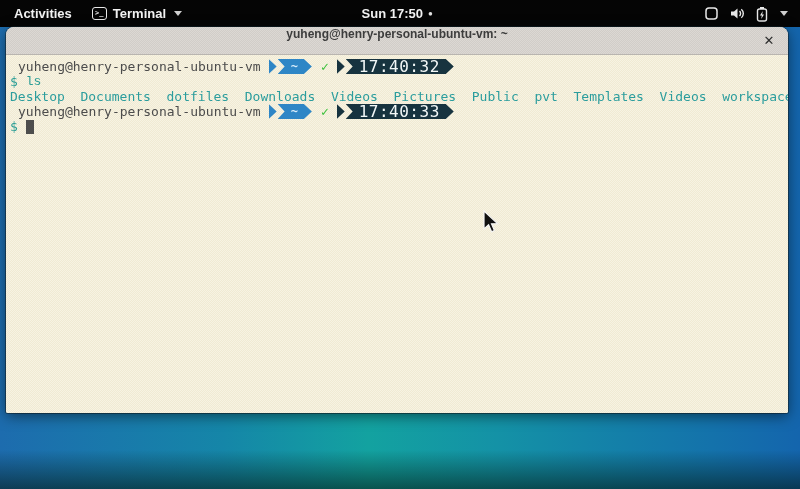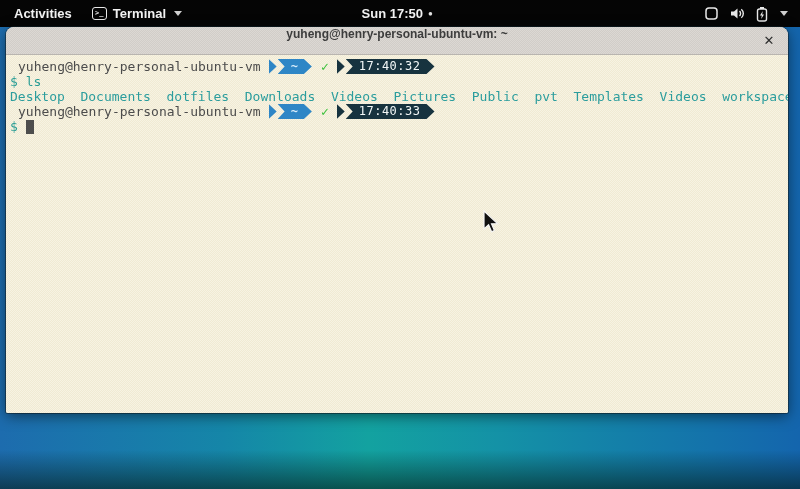--- a/index.html
+++ b/index.html
@@ -83,26 +83,26 @@
     width: 8px; height: 15px; margin-left: 8px; margin-right: 1px;
     clip-path: polygon(0 0, 100% 50%, 0 100%);
   }
   .pl-seg {
     height: 15px; display: inline-flex; align-items: center;
     padding: 0 14px 0 13px;
     clip-path: polygon(0 0, calc(100% - 8px) 0, 100% 50%, calc(100% - 8px) 100%, 0 100%, 7px 50%);
   }
   .seg-blue  { background: #2e86c6; color: #d8edfb; font-weight: 700; font-size: 12px; }
   .lead-blue { background: #2e86c6; }
-  .seg-dark  { background: #17333f; color: #f2f7f7; font-size: 12px; letter-spacing: .5px; }
+  .seg-dark  { background: #17333f; color: #f2f7f7; font-size: 16px; letter-spacing: .5px; }
   .lead-dark { background: #17333f; }
   .check-ok  { color: #3cc13c; font-weight: 700; margin-left: 9px; font-size: 13px; }
 
   .sym    { color: #2a9d95; }
-  .cmd    { color: #2a9d95; }
+  .cmd    { color: #2a9d95; font-family: Liberation Mono, monospace; }
   .dirs-line { color: #2b9d9d; }
   .dir + .dir { margin-left: 2ch; }
   .cursor-block {
     display: inline-block; width: 8px; height: 14px;
     background: #4d4d4d; margin-left: 1ch; vertical-align: middle;
   }
 
   
   .mouse { position: absolute; left: 482px; top: 210px; z-index: 50; pointer-events: none; }
 </style>

